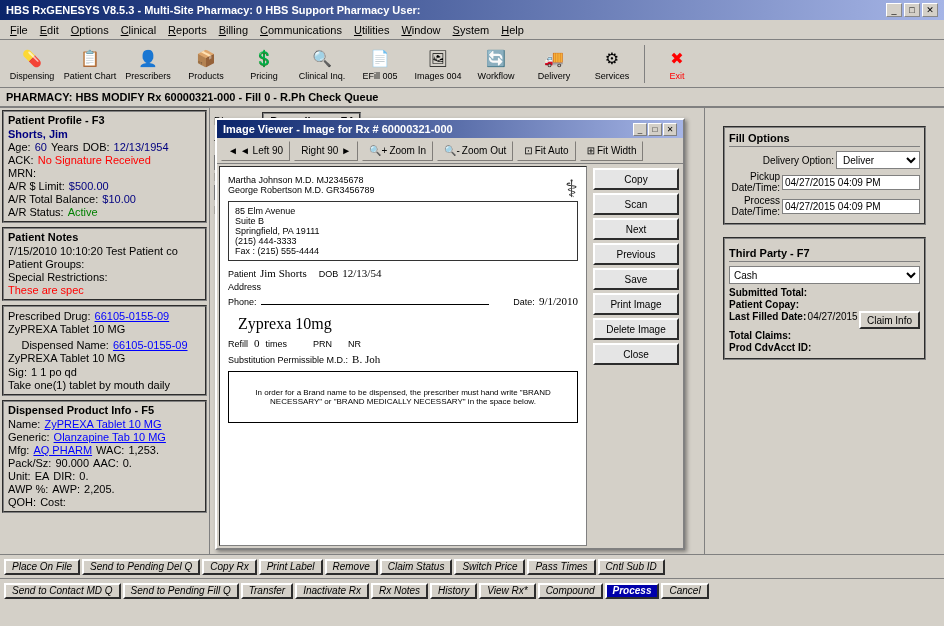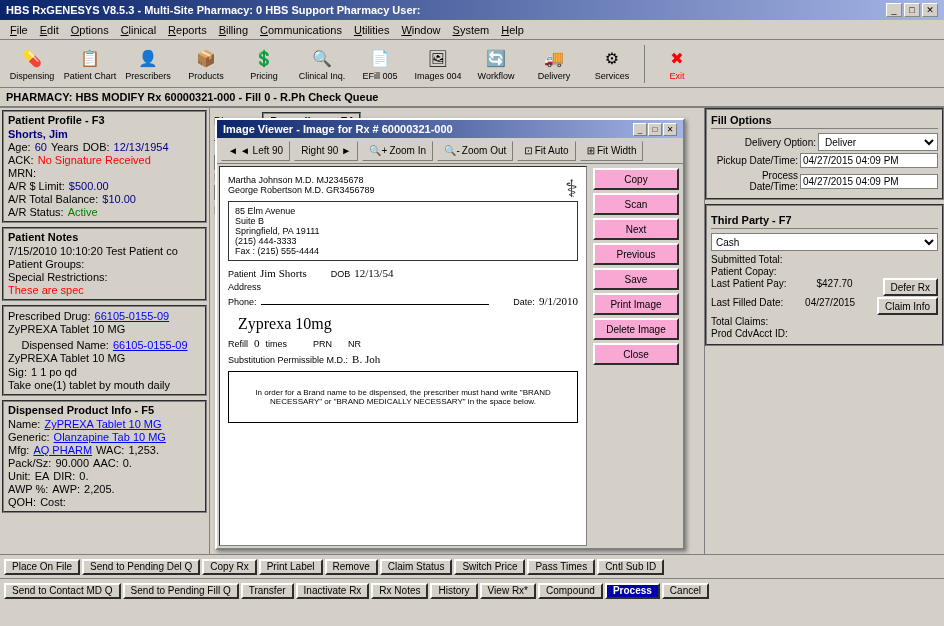--- a/index.html
+++ b/index.html
@@ -145,21 +145,21 @@
       position: relative;
     }
 
     
     .right-panel {
       width: 240px;
       border-left: 1px solid #808080;
       display: flex;
       flex-direction: column;
       background: #d4d0c8;
-      padding: 0;
+      padding: 18px;
     }
 
     
     .bottom-toolbar-1, .bottom-toolbar-2 {
       display: flex;
       gap: 2px;
       padding: 3px 4px;
       background: #d4d0c8;
       border-top: 1px solid #808080;
       height: 24px;
@@ -168,21 +168,21 @@
     .bottom-btn {
       background: #d4d0c8;
       border: 2px outset #fff;
       border-right-color: #808080;
       border-bottom-color: #808080;
       padding: 1px 6px;
       font-size: 10px;
       cursor: pointer;
       white-space: nowrap;
       height: 16px;
-      display: flex; align-items: center;
+      display: flex; align-items: center; font-style: italic;
     }
     .bottom-btn-blue { color: #0000aa; }
 
     
     .dialog-overlay {
       position: absolute;
       top: 0; left: 0;
       width: 100%; height: 100%;
       z-index: 100;
     }
@@ -251,21 +251,21 @@
       overflow: hidden;
     }
     .dialog-side-btns {
       width: 90px;
       display: flex;
       flex-direction: column;
       gap: 3px;
       padding: 2px;
     }
     .side-btn {
-      background: #f9a8d4;
+      background: #e5e5e5;
       border: 2px outset #fff;
       border-right-color: #808080;
       border-bottom-color: #808080;
       padding: 2px 4px;
       font-size: 10px;
       cursor: pointer;
       text-align: center;
       height: 22px;
       display: flex; align-items: center; justify-content: center;
     }
@@ -368,21 +368,21 @@
       font-size: 10px;
       height: 18px;
       margin-bottom: 2px;
     }
     .tp-row {
       display: flex;
       justify-content: space-between;
       font-size: 10px;
       margin: 1px 0;
     }
-    .tp-label { color: #000; }
+    .tp-label { color: #000; font-weight: bold; }
     .tp-value { color: #000; }
     .tp-btn {
       background: #d4d0c8;
       border: 2px outset #fff;
       border-right-color: #808080;
       border-bottom-color: #808080;
       padding: 1px 6px;
       font-size: 10px;
       cursor: pointer;
       height: 18px;
@@ -693,21 +693,21 @@
             <div class="rx-address-box">
               <div>85 Elm Avenue</div>
               <div>Suite B</div>
               <div>Springfield, PA 19111</div>
               <div>(215) 444-3333</div>
               <div>Fax : (215) 555-4444</div>
             </div>
             <div class="rx-field-line">
               <span>Patient</span>
               <span class="rx-handwriting">Jim Shorts</span>
-              <span style="margin-left:20px;">DOB</span>
+              <span style="margin-left:8px;">DOB</span>
               <span class="rx-handwriting">12/13/54</span>
             </div>
             <div class="rx-field-line">
               <span>Address</span>
             </div>
             <div class="rx-field-line">
               <span>Phone:</span>
               <span style="flex:1; border-bottom:1px solid #000;"></span>
               <span style="margin-left:20px;">Date:</span>
               <span class="rx-handwriting">9/1/2010</span>
@@ -756,37 +756,32 @@
       <div class="fill-row">
         <span class="fill-label">Pickup Date/Time:</span>
         <input type="text" class="fill-input" value="04/27/2015 04:09 PM" style="">
       </div>
       <div class="fill-row">
         <span class="fill-label">Process Date/Time:</span>
         <input type="text" class="fill-input" value="04/27/2015 04:09 PM" style="">
       </div>
     </div>
 
-    <div style="border: 2px groove #808080; padding: 4px; margin-top:4px;">
+    <div style="border: 2px groove #808080; padding: 4px; margin-top:12px;">
       <div class="third-party-title">Third Party - F7</div>
       <select class="tp-select">
         <option>Cash</option>
       </select>
       <div class="tp-row">
         <span class="tp-label">Submitted Total:</span>
         <span class="tp-value"></span>
       </div>
       <div class="tp-row">
         <span class="tp-label">Patient Copay:</span>
         <span class="tp-value"></span>
-      </div>
-      <div class="tp-row">
-        <span class="tp-label">Last Patient Pay:</span>
-        <span class="tp-value">$427.70</span>
-        <button class="tp-btn">Defer Rx</button>
       </div>
       <div class="tp-row">
         <span class="tp-label">Last Filled Date:</span>
         <span class="tp-value">04/27/2015</span>
         <button class="tp-btn">Claim Info</button>
       </div>
       <div class="tp-row">
         <span class="tp-label">Total Claims:</span>
         <span class="tp-value"></span>
       </div>

